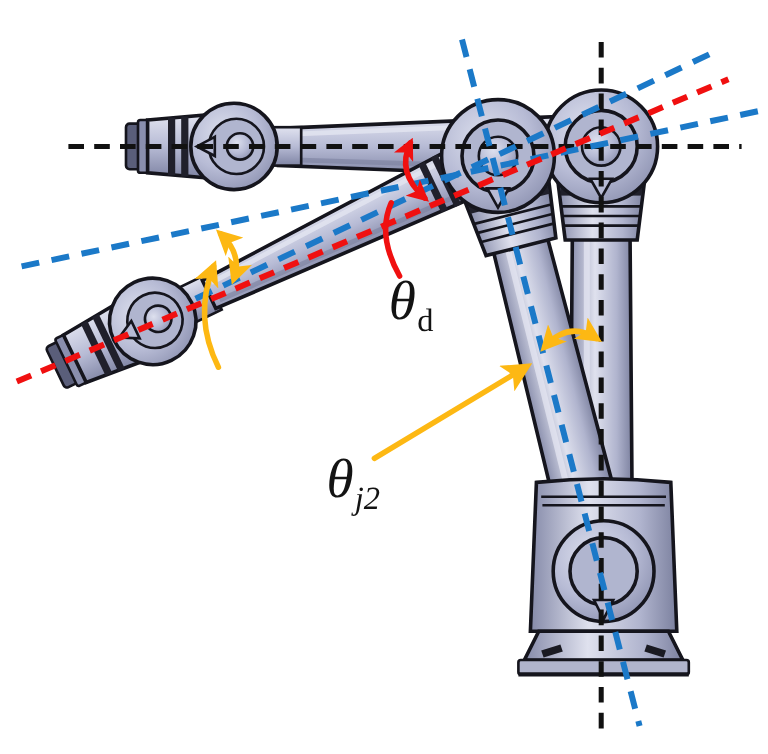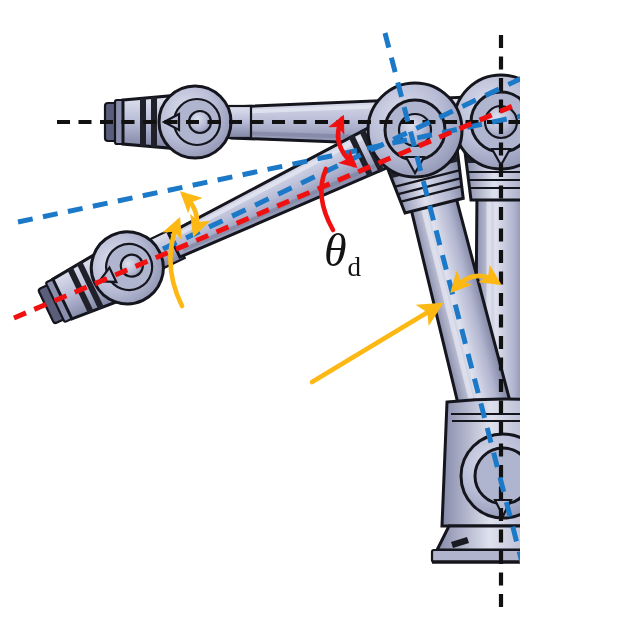--- a/index.html
+++ b/index.html
@@ -1,17 +1,17 @@
 <!DOCTYPE html>
 <html style="--background: #ffffff; --axis-black: #111111; --reference-blue: #1b79c8; --actual-red: #f01010; --angle-yellow: #fdb813; --body-light: #b7bbd5; --body-shadow: #8e93b2; --outline: #15151d;"><head>
 <meta charset="utf-8">
 <style>
   html,body{margin:0;padding:0;background:#fff;}
   .stage{
-    position:relative;width:520px;height:628px;background:var(--background,#fff);
+    position:relative;width:640px;height:628px;background:var(--background,#fff);
     overflow:hidden;font-family:"Liberation Serif","DejaVu Serif",serif;
   }
   .stage svg{position:absolute;left:0;top:0;}
   
   .dash{fill:none;stroke-linecap:butt;}
   .dk{stroke:var(--axis-black,#111);stroke-width:4.2;stroke-dasharray:13 8.5;}
   .db{stroke:var(--reference-blue,#1b79c8);stroke-width:5;stroke-dasharray:15 10.5;}
   .dr{stroke:var(--actual-red,#f01010);stroke-width:5;stroke-dasharray:13 9;}
   
   .yln{fill:none;stroke:var(--angle-yellow,#fdb813);stroke-width:4.6;stroke-linecap:round;}
@@ -153,13 +153,16 @@
       <path class="yln" d="M454,289 Q474,267 497,282" marker-start="url(#mY)" marker-end="url(#mY)"></path>
       <path class="yln" d="M312,382 L438,306" marker-end="url(#mYbig)" stroke-width="5"></path>
     </g>
   </svg>
 
   <div class="label" style="left:324px;top:228px;">
     <span>θ</span><span class="sub upright">d</span>
   </div>
 
 
+  <div class="label" style="left:272px;top:376px;">
+    <span>θ</span><span class="sub">j2</span>
+  </div>
 </div>
 
 </body></html>

